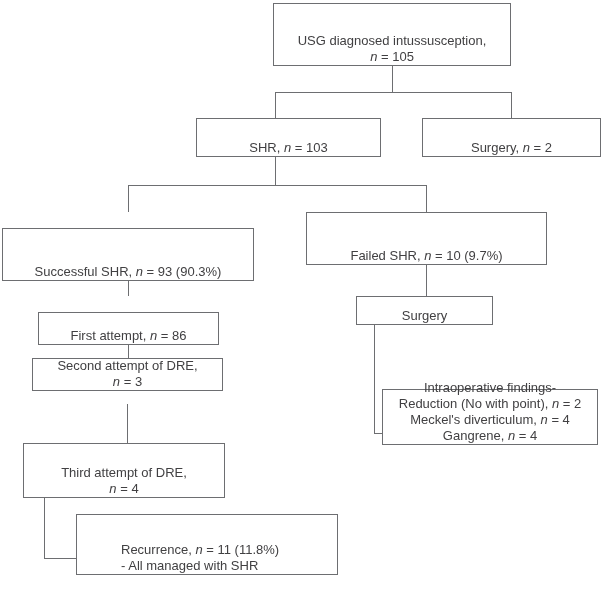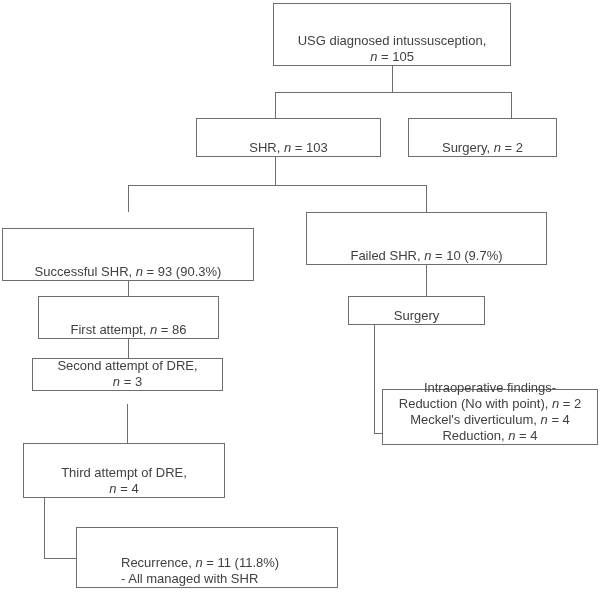--- a/index.html
+++ b/index.html
@@ -59,45 +59,45 @@
       <i>n</i><span> = 105</span>
     </div>
   </div>
 
   <div class="node" style="left:196px;top:118px;width:185px;height:39px">
     <div>
       <span>SHR, </span><i>n</i><span> = 103</span>
     </div>
   </div>
 
-  <div class="node" style="left:408px;top:118px;width:149px;height:39px">
+  <div class="node" style="left:422px;top:118px;width:179px;height:39px">
     <div>
       <span>Surgery, </span><i>n</i><span> = 2</span>
     </div>
   </div>
 
   <div class="node" style="left:2px;top:228px;width:252px;height:53px">
     <div>
       <span>Successful SHR, </span><i>n</i><span> = 93 (90.3%)</span>
     </div>
   </div>
 
   <div class="node" style="left:306px;top:212px;width:241px;height:53px">
     <div>
       <span>Failed SHR, </span><i>n</i><span> = 10 (9.7%)</span>
     </div>
   </div>
 
-  <div class="node" style="left:38px;top:296px;width:181px;height:43px">
+  <div class="node" style="left:38px;top:312px;width:181px;height:33px">
     <div>
       <span>First attempt, </span><i>n</i><span> = 86</span>
     </div>
   </div>
 
-  <div class="node" style="left:348px;top:296px;width:137px;height:29px">
+  <div class="node" style="left:356px;top:296px;width:137px;height:29px">
     <div>
       <span>Surgery</span>
     </div>
   </div>
 
   <div class="node" style="left:32px;top:358px;width:191px;height:33px">
     <div>
       <span>Second attempt of DRE,</span><br>
       <i>n</i><span> = 3</span>
     </div>
@@ -108,24 +108,24 @@
       <span>Third attempt of DRE,</span><br>
       <i>n</i><span> = 4</span>
     </div>
   </div>
 
   <div class="node" style="left:382px;top:389px;width:216px;height:56px">
     <div>
       <span>Intraoperative findings-</span><br>
       <span>Reduction (No with point), </span><i>n</i><span> = 2</span><br>
       <span>Meckel's diverticulum, </span><i>n</i><span> = 4</span><br>
-      <span>Reduction, </span><i>n</i><span> = 4</span>
+      <span>Gangrene, </span><i>n</i><span> = 4</span>
     </div>
   </div>
 
-  <div class="node left-text" style="left:76px;top:527px;width:262px;height:61px">
+  <div class="node left-text" style="left:76px;top:514px;width:262px;height:61px">
     <div>
       <span>Recurrence, </span><i>n</i><span> = 11 (11.8%)</span><br>
       <span>- All managed with SHR</span>
     </div>
   </div>
 
 </div>
 
 </body></html>

